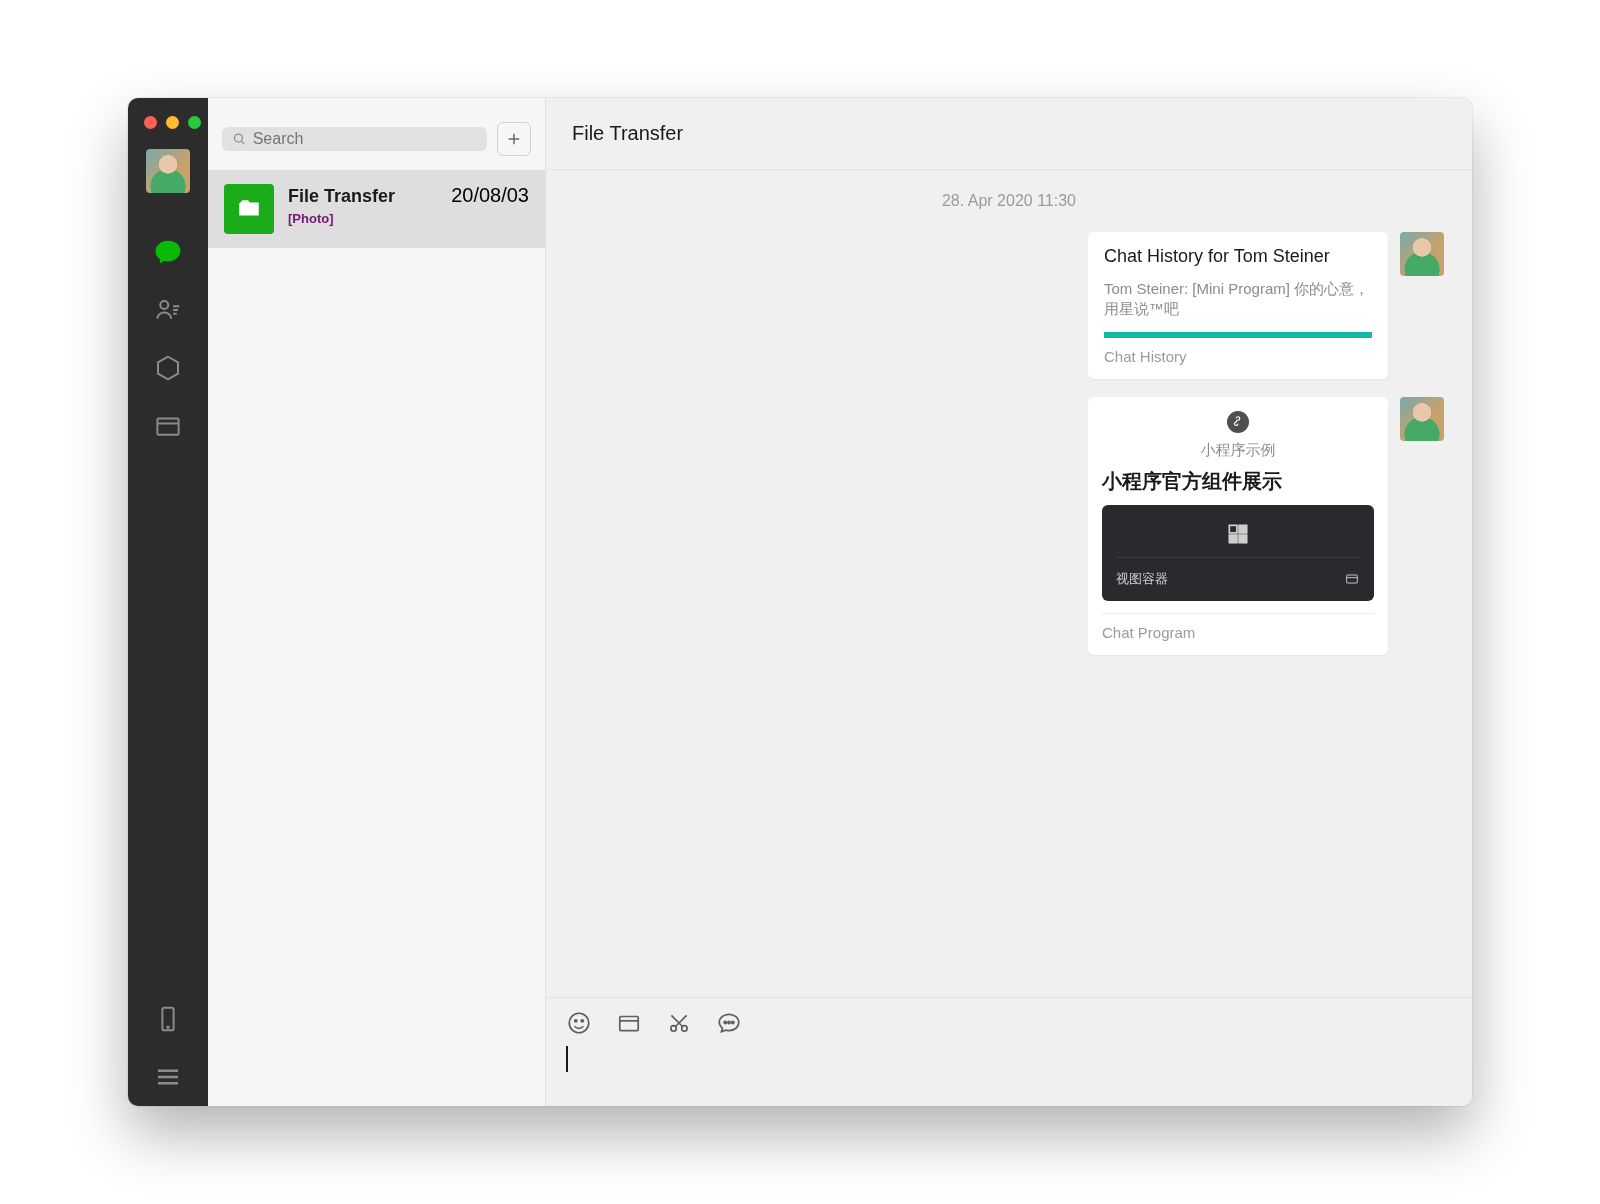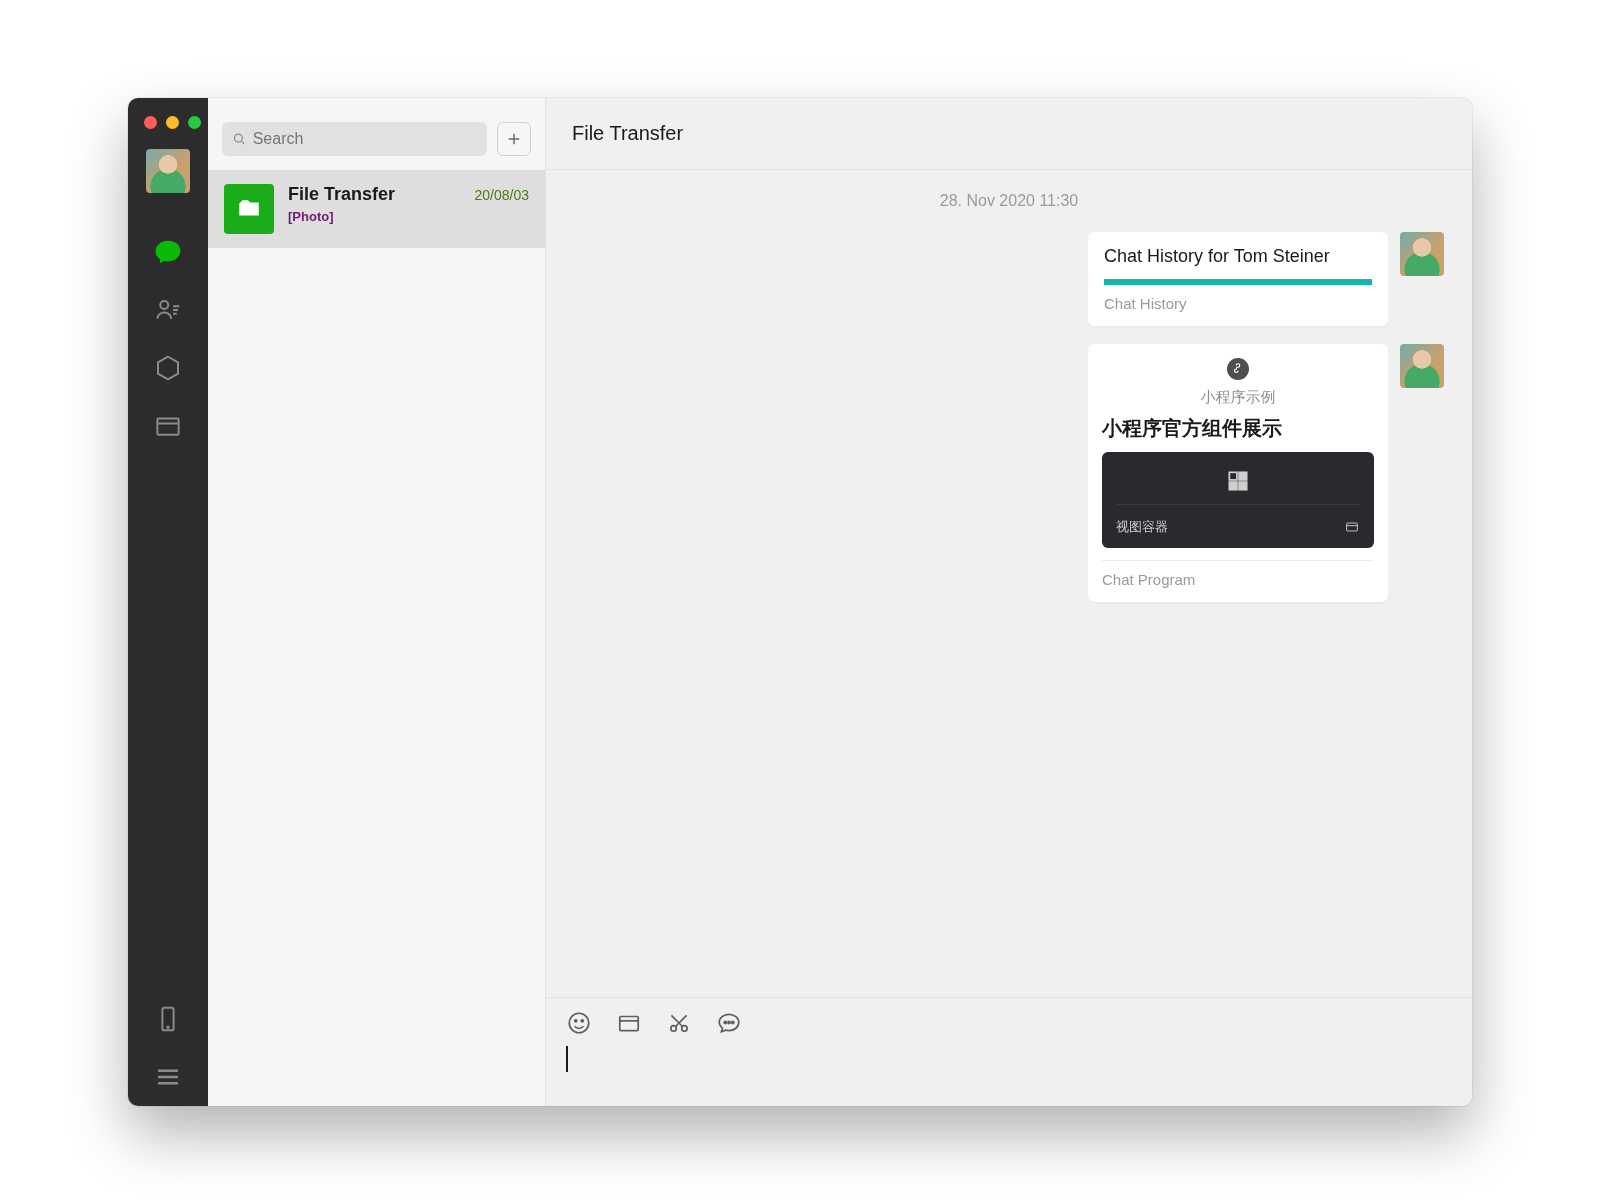--- a/index.html
+++ b/index.html
@@ -69,21 +69,21 @@
       border-right: 1px solid #e2e2e2;
       display: flex;
       flex-direction: column;
     }
     .search-row {
       display: flex; gap: 10px; padding: 24px 14px 14px 14px;
       align-items: center;
     }
     .search {
       flex: 1;
-      height: 34px;
+      height: 24px;
       background: #e1e1e1;
       border-radius: 6px;
       display: flex;
       align-items: center;
       padding: 0 10px;
       color: #8a8a8a;
       gap: 6px;
     }
     .search input {
       border: none; outline: none; background: transparent;
@@ -107,21 +107,21 @@
     .conv-avatar {
       width: 50px; height: 50px; border-radius: 4px;
       background: #1aad19;
       display: flex; align-items: center; justify-content: center;
       color: #fff;
     }
     .conv-avatar svg { width: 26px; height: 26px; }
     .conv-text { flex: 1; min-width: 0; }
     .conv-title-row { display: flex; justify-content: space-between; align-items: baseline; }
     .conv-title { font-size: 18px; font-weight: 600; color: #1a1a1a; }
-    .conv-date { font-size: 14px; color: #4d7c0f; }
+    .conv-date { font-size: 20px; color: #000000; }
     .conv-preview { font-size: 13px; color: #701a75; margin-top: 4px; font-weight: bold; }
 
     
     .main {
       flex: 1;
       display: flex;
       flex-direction: column;
       background: #f0f0f0;
     }
     .header {
@@ -290,25 +290,26 @@
       </div>
     </div>
   </div>
 
   <div class="main">
     <div class="header">
       <span>File Transfer</span>
     </div>
 
     <div class="messages">
-      <div class="timestamp">28. Nov 2020 11:30</div>
+      <div class="timestamp">28. Apr 2020 11:30</div>
 
       <div class="msg-row">
         <div class="card">
           <div class="card-title">Chat History for Tom Steiner</div>
+          <div class="card-body">Tom Steiner: [Mini Program] 你的心意，用星说™吧</div>
           <div class="card-footer">Chat History</div>
         </div>
         <div class="msg-avatar"></div>
       </div>
 
       <div class="msg-row">
         <div class="card" style="padding:14px 14px;">
           <div class="mp-head">
             <div class="mp-logo">
               <svg width="14" height="14" viewBox="0 0 24 24" fill="none" stroke="currentColor" stroke-width="2">

